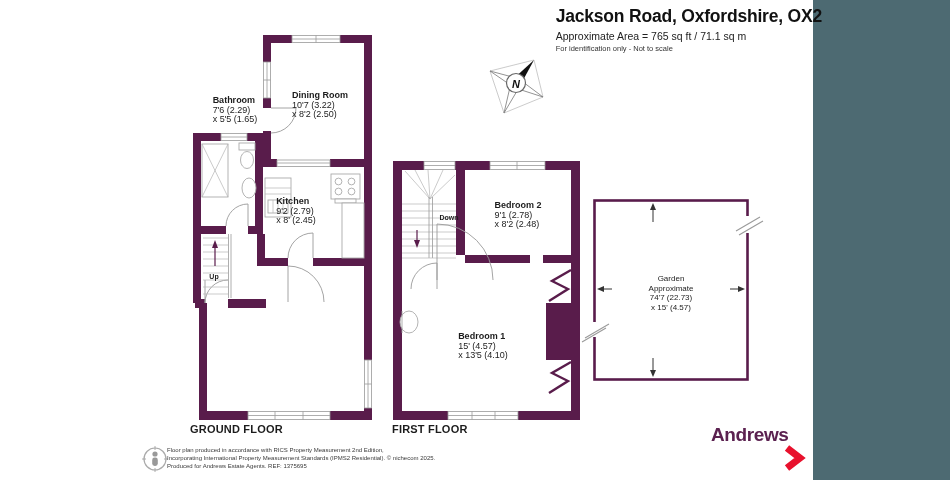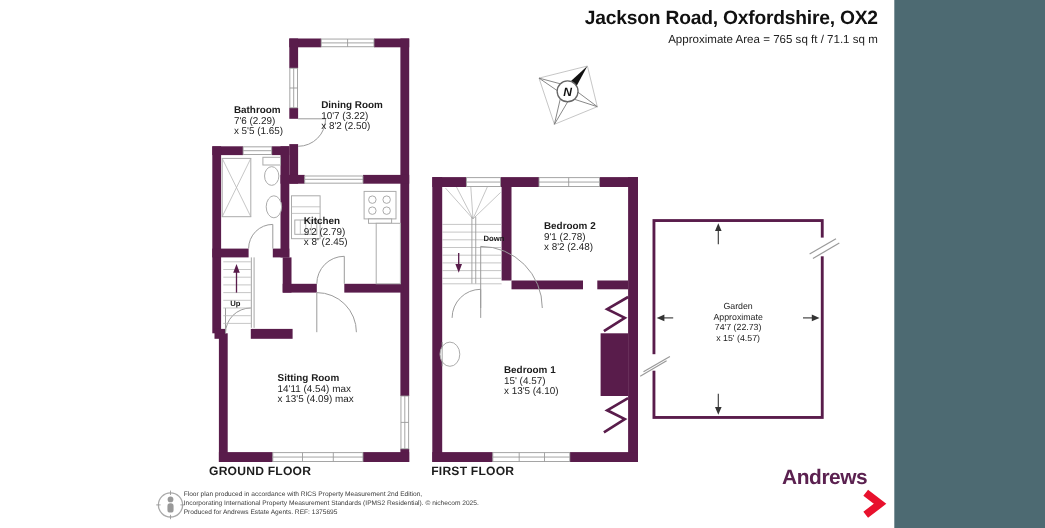--- a/index.html
+++ b/index.html
@@ -3,21 +3,21 @@
 <meta charset="utf-8">
 <style>
   :root{
     --wall:#591c4b; --brand:#5b2150; --red:#e8112d; --band:#4d6a72;
   }
   html,body{margin:0;padding:0;background:#fff;}
   #stage{position:relative;width:950px;height:480px;background:#fff;overflow:hidden;
          font-family:"Liberation Sans", sans-serif;color:#1c1c1c;}
   #side-band{position:absolute;left:813px;top:0;width:137px;height:480px;background:var(--band);}
   
-  #header{position:absolute;top:6px;right:152px;text-align:right;}
+  #header{position:absolute;top:6px;right:128px;}
   #header .title{font-size:17.5px;font-weight:bold;letter-spacing:-0.2px;line-height:20px;color:#111;}
   #header .area{font-size:10.5px;margin-top:4px;line-height:12px;color:#222;}
   #header .note{font-size:7.5px;margin-top:2px;line-height:9px;color:#333;}
   
   .rlabel{position:absolute;transform:translateX(-50%);text-align:left;
           font-size:9px;line-height:9.5px;white-space:nowrap;}
   .rlabel .rname{font-weight:bold;}
   .floor-label{position:absolute;font-weight:bold;font-size:11px;letter-spacing:0.2px;}
   .stair-label{position:absolute;transform:translateX(-50%);font-size:7px;font-weight:bold;}
   
@@ -265,41 +265,37 @@
     </g>
 
     <g>
       <polyline points="787,448 800,458 787,468" fill="none" stroke="var(--red)" stroke-width="7" stroke-linejoin="miter"></polyline>
     </g>
   </svg>
 
   <div id="header">
     <div class="title">Jackson Road, Oxfordshire, OX2</div>
     <div class="area">Approximate Area = 765 sq ft / 71.1 sq m</div>
+    <div class="note">For identification only - Not to scale</div>
   </div>
 
   <div class="rlabel" style="left:235px;top:96px;">
     <div class="rname">Bathroom</div>
     <div>7'6 (2.29)</div>
     <div>x 5'5 (1.65)</div>
   </div>
   <div class="rlabel" style="left:320px;top:91px;">
     <div class="rname">Dining Room</div>
     <div>10'7 (3.22)</div>
     <div>x 8'2 (2.50)</div>
   </div>
   <div class="rlabel" style="left:296px;top:197px;">
     <div class="rname">Kitchen</div>
     <div>9'2 (2.79)</div>
     <div>x 8' (2.45)</div>
-  </div>
-  <div class="rlabel" style="left:287px;top:339px;">
-    <div class="rname">Sitting Room</div>
-    <div>14'11 (4.54) max</div>
-    <div>x 13'5 (4.09) max</div>
   </div>
 
   <div class="rlabel" style="left:518px;top:201px;">
     <div class="rname">Bedroom 2</div>
     <div>9'1 (2.78)</div>
     <div>x 8'2 (2.48)</div>
   </div>
   <div class="rlabel" style="left:483px;top:332px;">
     <div class="rname">Bedroom 1</div>
     <div>15' (4.57)</div>

